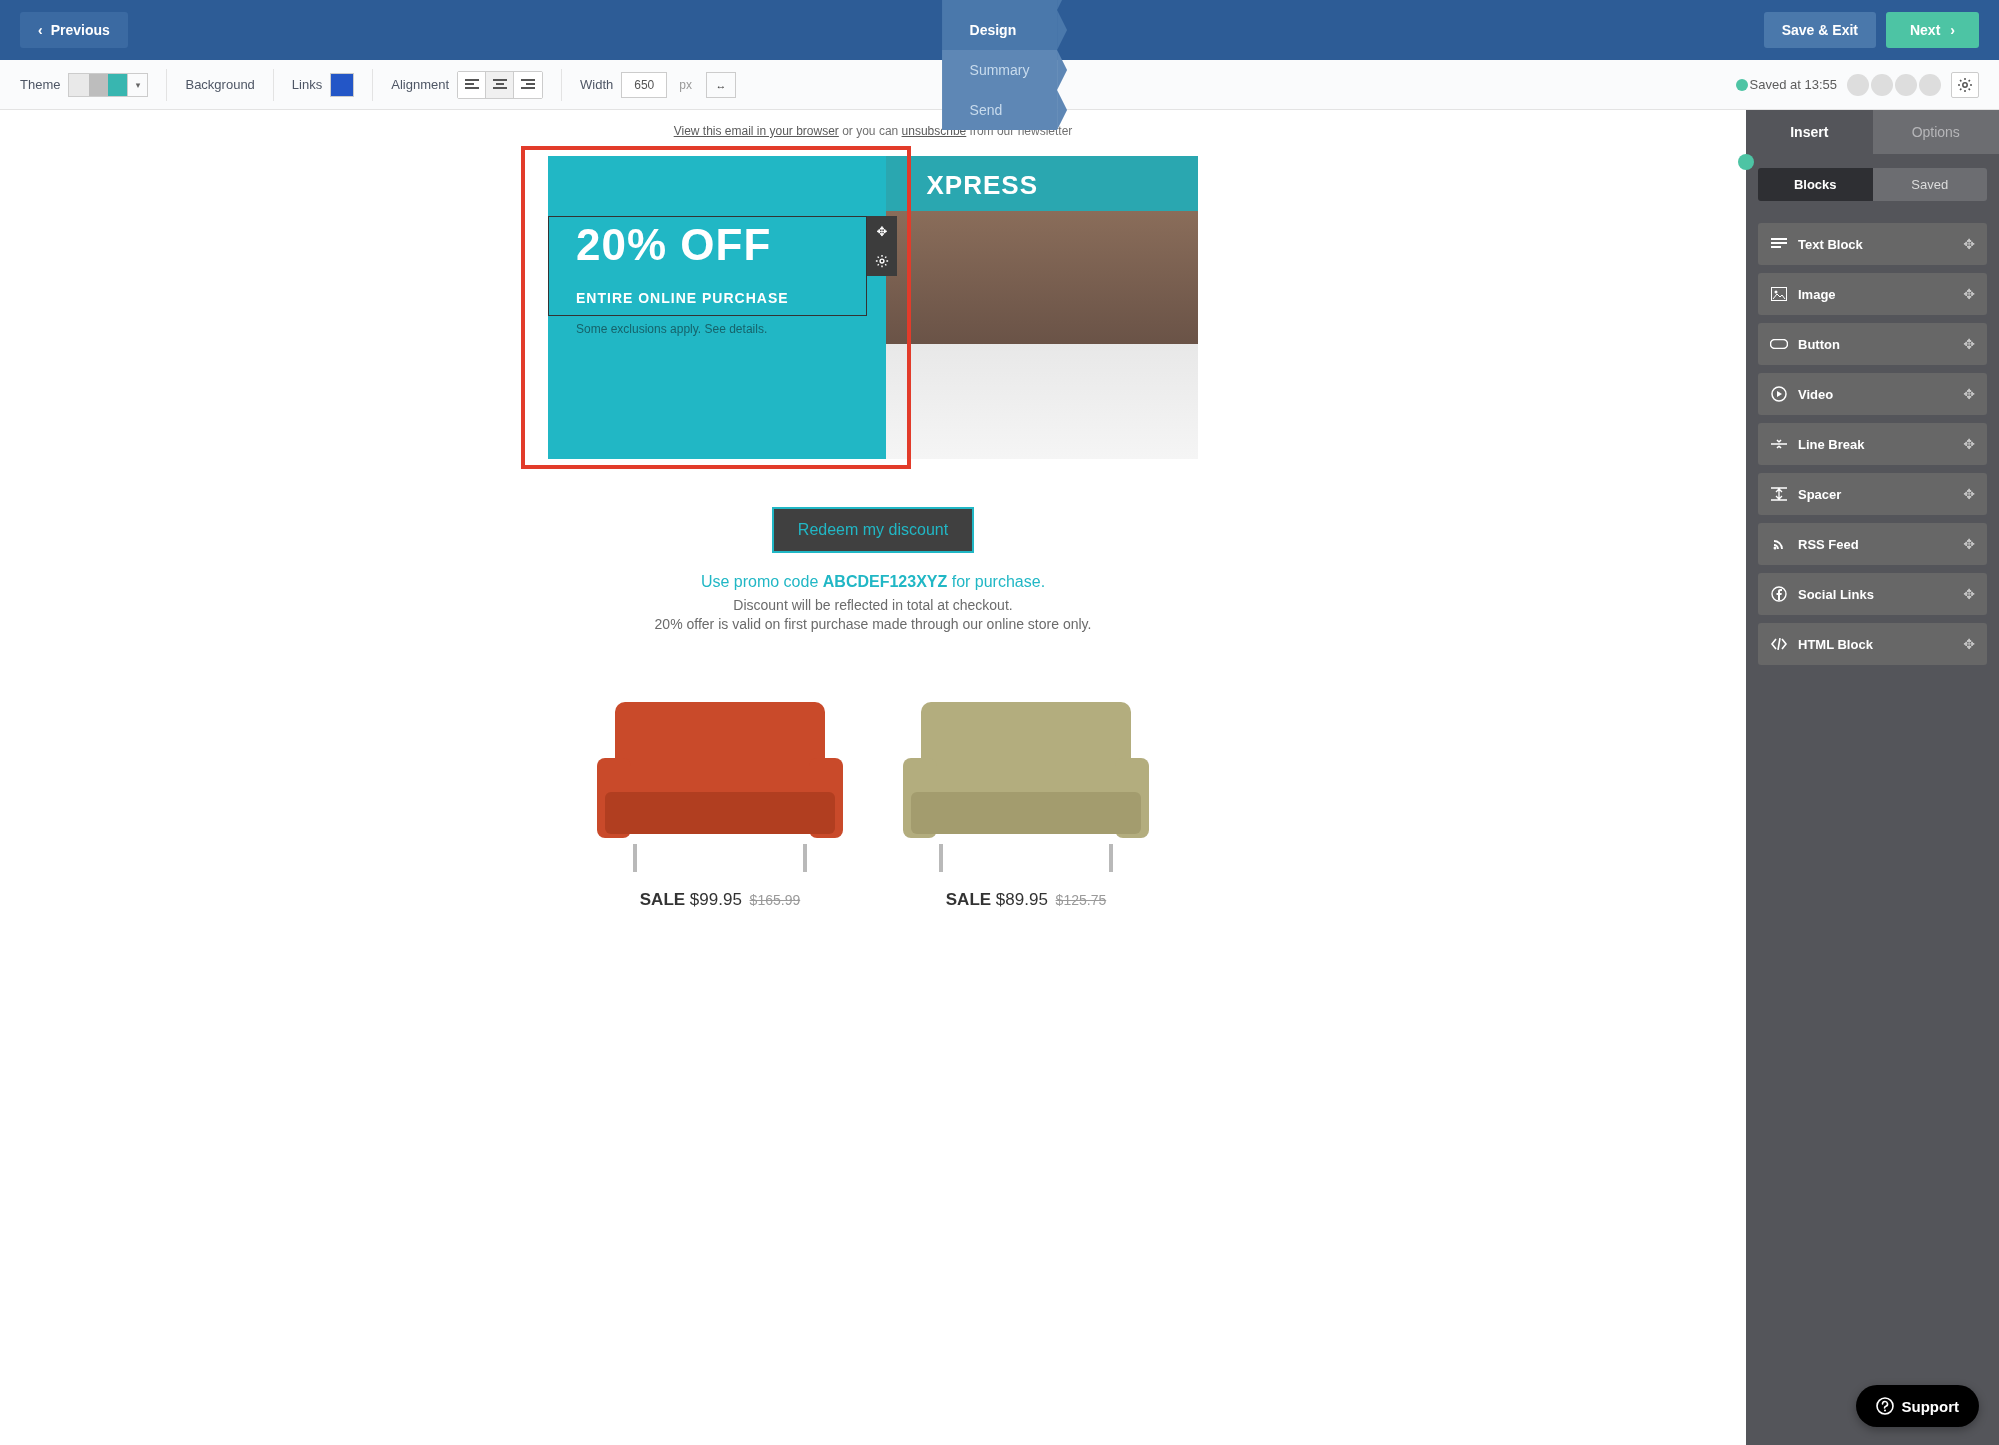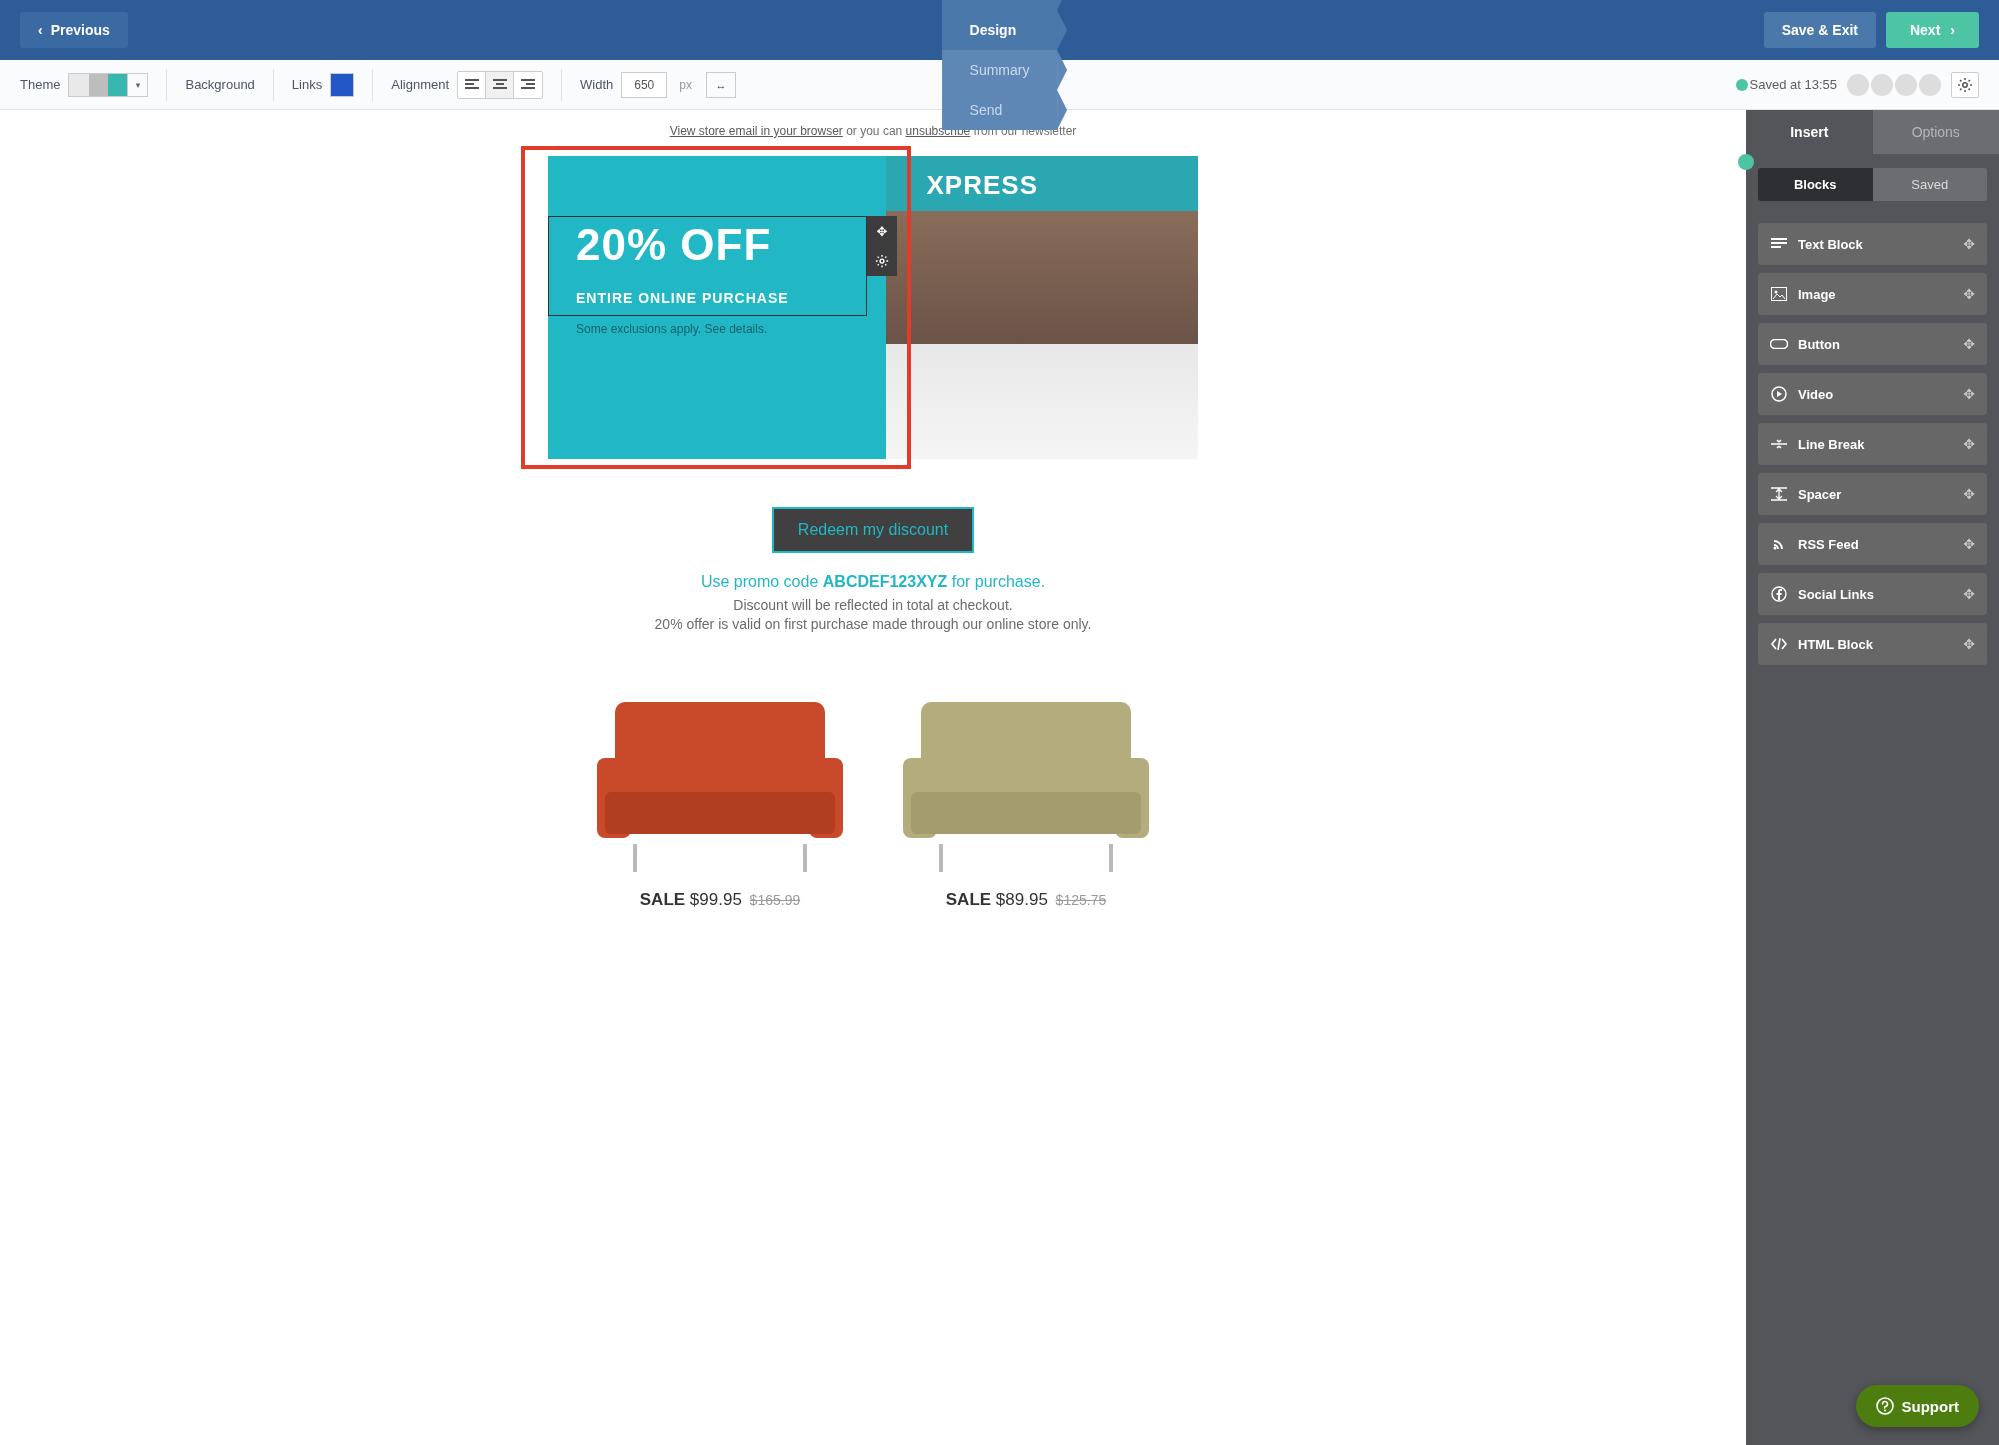--- a/index.html
+++ b/index.html
@@ -103,21 +103,21 @@
 .sub-tab { flex: 1; text-align: center; padding: 9px 0; font-size: 13px; cursor: pointer; }
 .sub-tab.active { background: #2e2f33; color: #fff; font-weight: 600; }
 .sub-tab:not(.active) { background: #6c6d71; color: #dcdcdc; }
 .blocks { padding: 12px 12px; display: flex; flex-direction: column; gap: 8px; }
 .block-item { background: #676767; border-radius: 3px; padding: 12px 12px; display: flex; align-items: center; gap: 10px; cursor: grab; }
 .block-item .lbl { color: #fff; font-size: 13px; font-weight: 600; flex: 1; }
 .block-item .drag { color: #c7c7c7; font-size: 14px; }
 .block-icon { width: 18px; height: 18px; display: flex; align-items: center; justify-content: center; color: #fff; }
 
 
-.support-btn { position: fixed; bottom: 18px; right: 20px; background: #4d7c0f; color: #fff; border-radius: 999px; padding: 12px 20px; display: flex; align-items: center; gap: 8px; font-size: 15px; font-weight: 600; cursor: pointer; box-shadow: 0 3px 10px rgba(0,0,0,0.3); }
+.support-btn { position: fixed; bottom: 18px; right: 20px; background: #000000; color: #fff; border-radius: 999px; padding: 12px 20px; display: flex; align-items: center; gap: 8px; font-size: 15px; font-weight: 600; cursor: pointer; box-shadow: 0 3px 10px rgba(0,0,0,0.3); }
 
 svg { display: block; }
 </style>
 </head>
 <body>
 
 <div class="topnav">
   <button class="btn-prev">
     <span>‹</span>
     <span>Previous</span>
@@ -199,21 +199,21 @@
           <path d="M8 1v2M8 13v2M1 8h2M13 8h2M3 3l1.4 1.4M11.6 11.6L13 13M13 3l-1.4 1.4M4.4 11.6L3 13" stroke="#555" stroke-width="1.5"></path>
         </svg>
     </div>
   </div>
 </div>
 
 <div class="main">
 
   <div class="canvas-wrap">
     <div class="preheader">
-      <a href="#">View store email in your browser</a><span> or you can </span><a href="#">unsubscribe</a><span> from our newsletter</span>
+      <a href="#">View this email in your browser</a><span> or you can </span><a href="#">unsubscribe</a><span> from our newsletter</span>
     </div>
 
     <div class="email-body">
       <div class="hero">
         <div class="hero-img"></div>
         <div class="hero-brand">XPRESS</div>
         <div class="hero-overlay">
           <div class="editing-box"></div>
           <div class="block-ctrls">
             <div class="block-ctrl">

